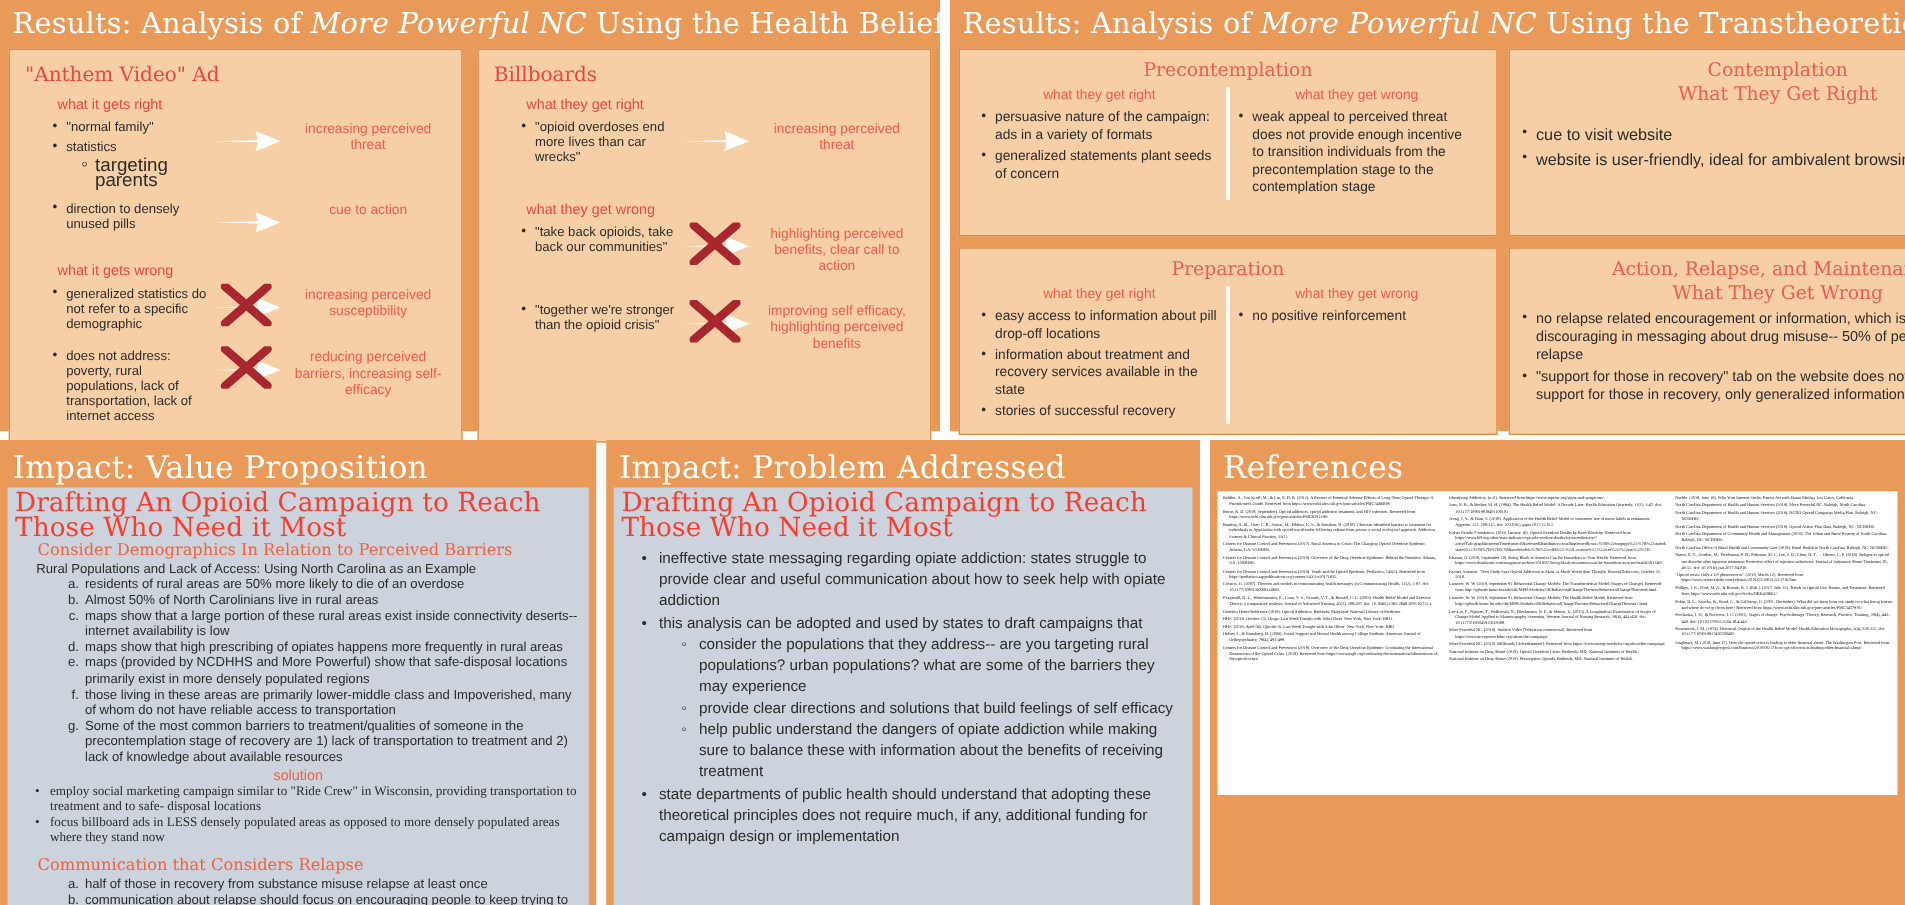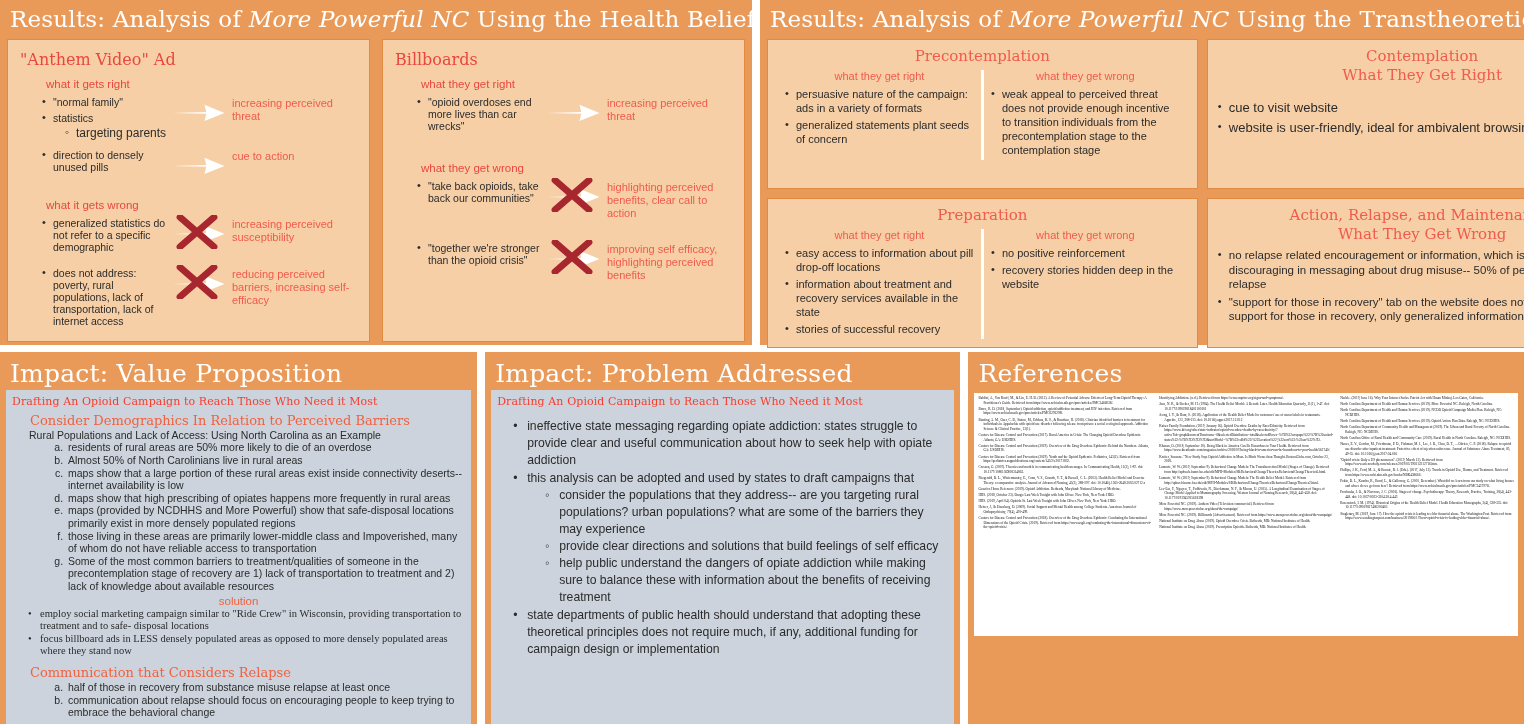--- a/index.html
+++ b/index.html
@@ -21,27 +21,27 @@
 
   
   .hbm-card { flex:1; padding:10px 12px; }
   .hbm-card h3 { color:#e8473f; font-family:"DejaVu Serif", serif; font-weight:400;
                  font-size:16px; margin-bottom:9px; }
   .sub-h { color:#e8473f; font-size:11.5px; margin:0 0 6px 26px; font-family:"Liberation Sans",sans-serif; }
   .sub-h.gap { margin-top:16px; }
   .rowpair { display:flex; align-items:flex-start; }
   .rowpair .left { width:150px; padding-left:22px; }
   .rowpair .mid { width:62px; position:relative; height:34px; flex:none; }
-  .rowpair .right { flex:1; color:#ef5b4c; font-size:11px; line-height:13px; padding-top:1px; }
+  .rowpair .right { flex:1; color:#ef5b4c; font-size:11px; line-height:13px; padding-top:1px;text-align:center; }
   ul.bul { list-style:none; }
   ul.bul > li { position:relative; padding-left:11px; font-size:10.5px; line-height:12px;
                 color:#2b2b2b; margin-bottom:4px; }
   ul.bul > li:before { content:"\2022"; position:absolute; left:0; top:-1px; font-size:11px; }
   ul.bul ul { list-style:none; margin:3px 0 0 12px; }
-  ul.bul ul li { position:relative; padding-left:11px; font-size:12px; line-height:12px; }
+  ul.bul ul li { position:relative; padding-left:11px; font-size:15px; line-height:12px; }
   ul.bul ul li:before { content:"\25E6"; position:absolute; left:0; top:-1px; }
 
   
   .arrow { position:absolute; left:0; top:6px; width:58px; height:20px; }
   .xmark { position:absolute; left:4px; top:-2px; width:46px; height:34px; }
 
   
   .ttm-grid { display:grid; grid-template-columns:1fr 1fr; grid-template-rows:1fr 1fr; gap:9px; flex:1; }
   .ttm-card { padding:7px 10px 8px 10px; position:relative; }
   .ttm-card h3 { color:#ef5b4c; font-family:"DejaVu Serif", serif; font-weight:400;
@@ -55,21 +55,21 @@
   .ttm-card.wrong ul.bul > li { font-size:11.5px; line-height:14.5px; }
 
   
   .botrow { display:flex; gap:8px; flex:1; }
   .bot-panel { padding:4px 6px 7px 6px; display:flex; flex-direction:column; }
   .bot-panel > .panel-title { font-size:25px; line-height:31px; margin:2px 0 1px 4px; }
   .bp1 { width:505px; }
   .bp2 { width:503px; }
   .bp3 { flex:1; }
   .bot-inner { background:#ccd3dc; flex:1; padding:2px 6px 6px 6px; overflow:hidden; }
-  .bot-head { color:#fa3c2c; font-family:"DejaVu Serif", serif; font-size:11px;
+  .bot-head { color:#fa3c2c; font-family:"DejaVu Serif", serif; font-size:21px;
               line-height:20px; letter-spacing:.1px; }
   .sec-head { color:#f2613f; font-family:"DejaVu Serif", serif; font-size:13px; margin:1px 0 1px 18px; }
   .plain { font-size:10.5px; line-height:12.4px; color:#2b2b2b;padding-left:17px; }
   ol.alpha { list-style:lower-alpha; margin:0 0 0 54px; }
   ol.alpha li { font-size:10.5px; line-height:12.6px; color:#2b2b2b; padding-left:2px; }
   .solution { color:#f2613f; text-align:center; font-size:11.5px; margin:2px 0 1px 0; }
   ul.sol { list-style:none; margin:0 0 0 16px; }
   ul.sol li { position:relative; padding-left:12px; font-size:10.5px; line-height:12.6px; color:#2b2b2b;font-family:Liberation Serif, serif; }
   ul.sol li:before { content:"\2022"; position:absolute; left:0; }
 
@@ -279,21 +279,20 @@
               <ul class="bul">
                 <li>easy access to information about pill drop-off locations</li>
                 <li>information about treatment and recovery services available in the state</li>
                 <li>stories of successful recovery</li>
               </ul>
             </div>
             <div class="col">
               <div class="col-h">what they get wrong</div>
               <ul class="bul">
                 <li>no positive reinforcement</li>
-                <li>recovery stories hidden deep in the website</li>
               </ul>
             </div>
           </div>
         </div>
 
         <div class="card ttm-card wrong">
           <h3>
             <span>Action, Relapse, and Maintenance:</span><br>
             <span>What They Get Wrong</span>
           </h3>

